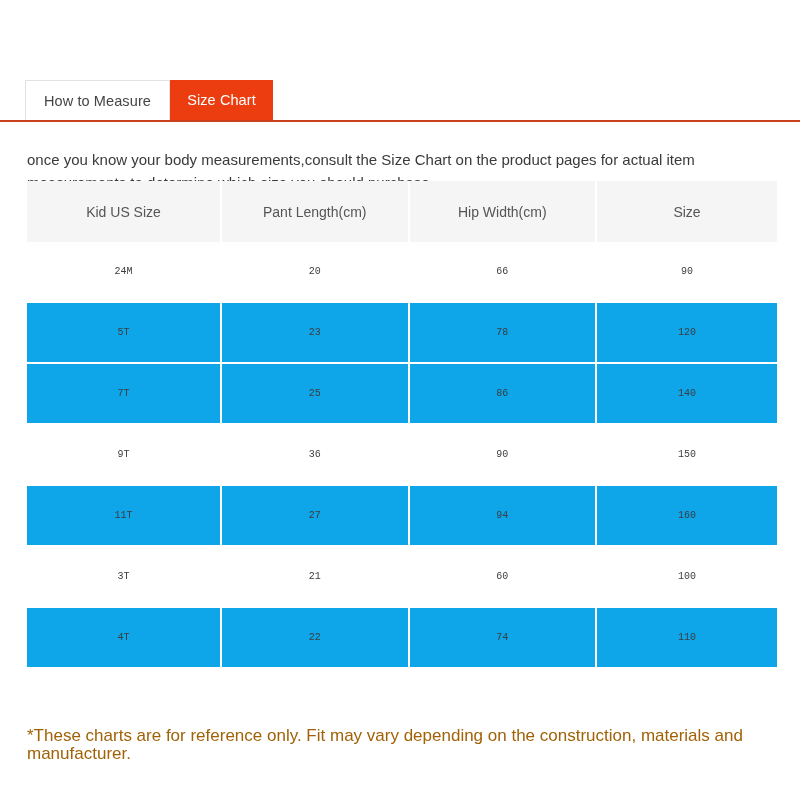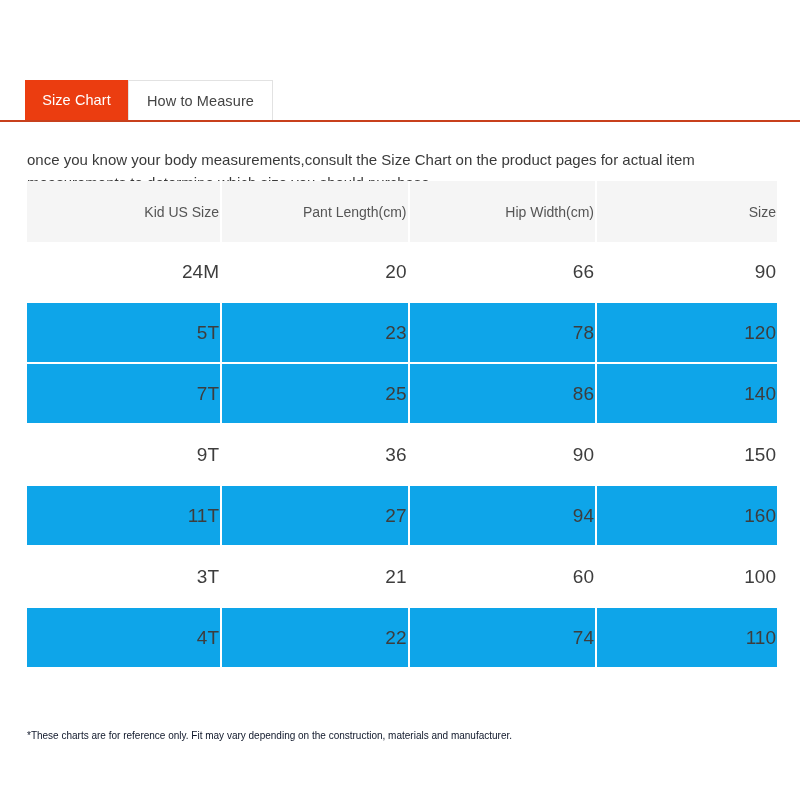--- a/index.html
+++ b/index.html
@@ -74,21 +74,21 @@
     position: absolute;
     left: 27px;
     top: 181px;
     width: 750px;
     border-collapse: separate;
     border-spacing: 0;
     table-layout: fixed;
   }
   .size-table th,
   .size-table td {
-    text-align: right;
+    text-align: center;
     vertical-align: middle;
     font-weight: normal;
     font-size: 13.5px;
     color: #4a4a4a;
     border-right: 2px solid #ffffff;
     box-sizing: border-box;
   }
   .size-table th:last-child,
   .size-table td:last-child {
     border-right: none;
@@ -100,50 +100,51 @@
     font-size: 14px;
   }
   .size-table tbody tr {
     height: 61px;
   }
   .size-table tbody tr td {
     height: 61px;
     background: #ffffff;
     border-bottom: 2px solid #ffffff;
     color: #3d3d3d;
-    font-size: 19px;
+    font-size: 10px;
+    font-family: Liberation Mono, monospace;
   }
   .size-table tbody tr.striped td {
     background: #0ea5e9;
   }
 
   .col-1 { width: 26%; }
   .col-2 { width: 25%; }
   .col-3 { width: 25%; }
   .col-4 { width: 24%; }
 
   
   .footnote {
     position: absolute;
     left: 27px;
     top: 727px;
     width: 750px;
-    font-size: 10px;
-    color: #0f172a;
+    font-size: 17px;
+    color: #a16207;
     line-height: 18px;
   }
 </style>
 </head>
 <body>
 
 <div class="page">
 
   <div class="tab-bar">
+    <div class="tab tab-inactive">How to Measure</div>
     <div class="tab tab-active">Size Chart</div>
-    <div class="tab tab-inactive">How to Measure</div>
   </div>
 
   <p class="intro">once you know your body measurements,consult the Size Chart on the product pages for actual item measurements to determine which size you should purchase.</p>
 
   <table class="size-table">
     <colgroup>
       <col class="col-1">
         <col class="col-2">
         <col class="col-3">
         <col class="col-4">

